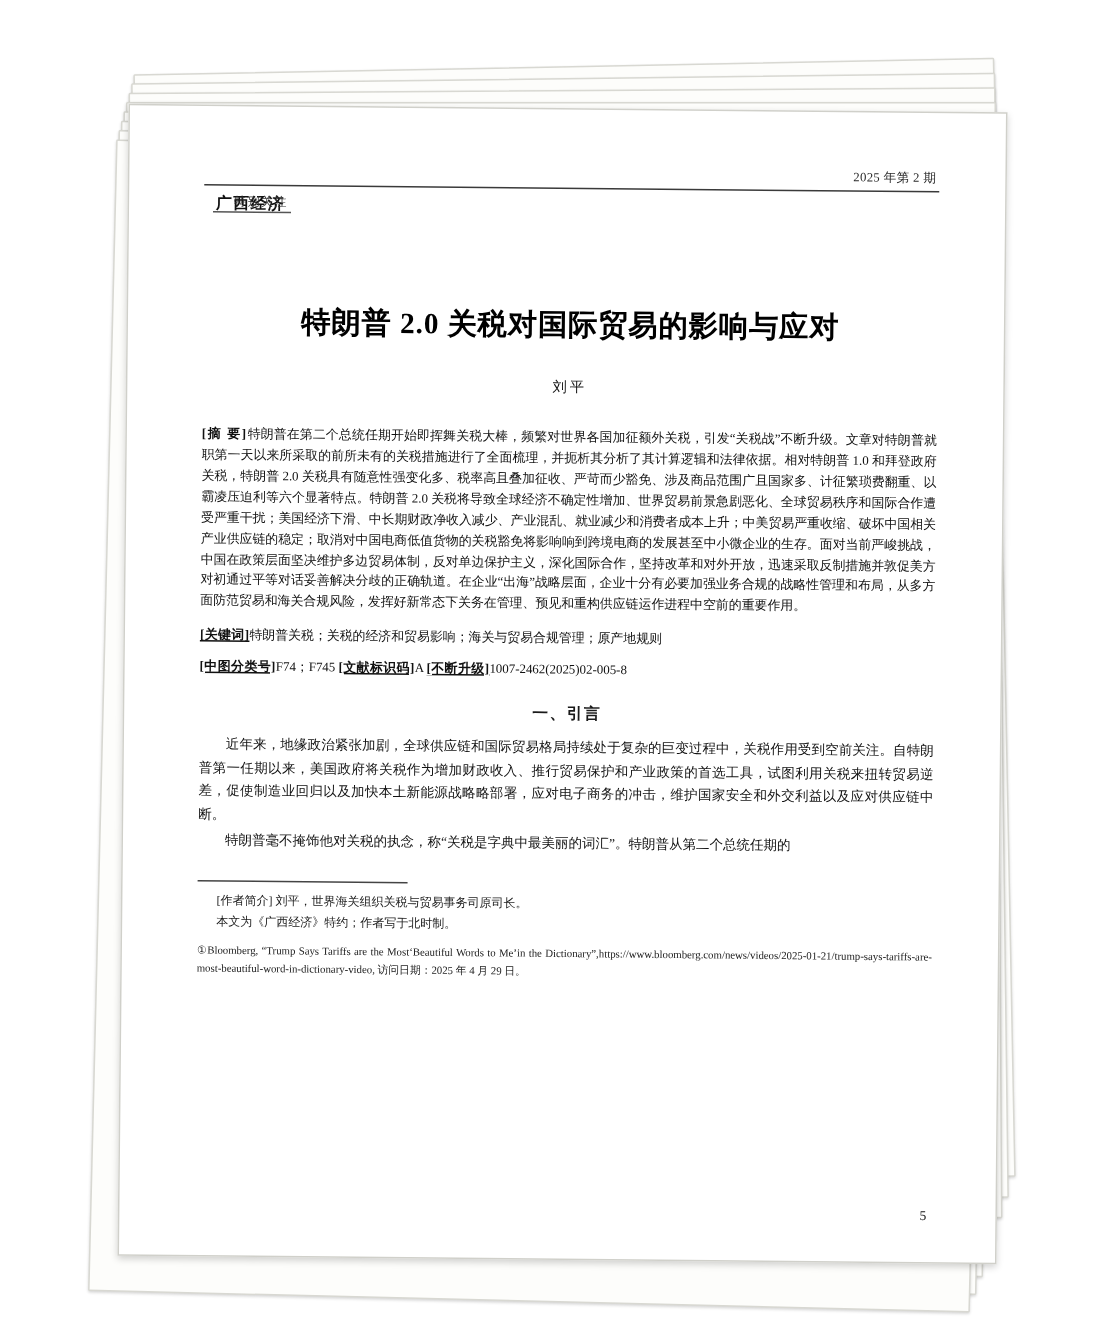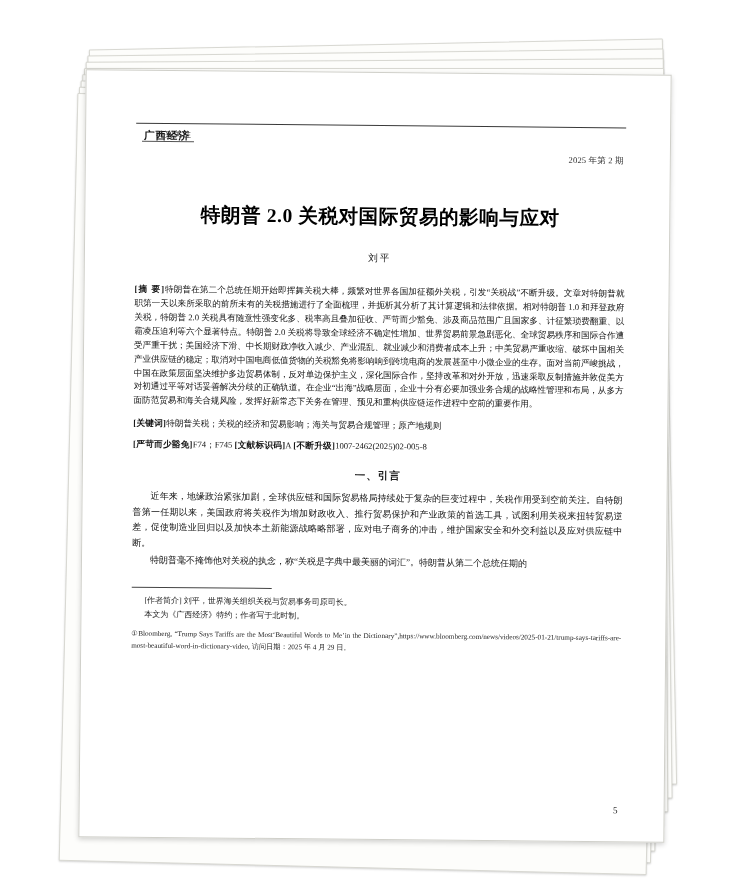--- a/index.html
+++ b/index.html
@@ -53,21 +53,20 @@
     height: 40px;
     margin-bottom: 4px;
   }
   .hdr-issue {
     position: absolute;
     right: 2px;
     top: 0px;
     font-size: 8.5px;
     color: #2a2a2a;
     letter-spacing: 0.2px;
-    margin-top: 42px;
   }
   .hdr-rule {
     position: absolute;
     left: 0; right: 0;
     top: 14px;
     border-top: 1px solid #3a3a3a;
   }
   .hdr-journal {
     position: absolute;
     left: 6px;
@@ -123,21 +122,21 @@
     font-weight: bold;
     letter-spacing: 1px;
   }
 
   .kv-line {
     margin-top: 7px;
     font-size: 8.6px;
     line-height: 1.6;
     color: #111;
   }
-  .kv-line b { letter-spacing: 0.3px; }
+  .kv-line b { letter-spacing: 0.3px; text-decoration: underline; }
 
   .sec-title {
     text-align: center;
     font-size: 10.5px;
     font-weight: bold;
     margin: 16px 0 8px 0;
     letter-spacing: 1px;
   }
 
   .body-p {
@@ -204,21 +203,21 @@
       </div>
 
       <h1 class="doc-title">特朗普 2.0 关税对国际贸易的影响与应对</h1>
       <div class="doc-author">刘平</div>
 
       <p class="abstract"><span class="lead">[摘  要]</span><span>特朗普在第二个总统任期开始即挥舞关税大棒，频繁对世界各国加征额外关税，引发“关税战”不断升级。文章对特朗普就职第一天以来所采取的前所未有的关税措施进行了全面梳理，并扼析其分析了其计算逻辑和法律依据。相对特朗普 1.0 和拜登政府关税，特朗普 2.0 关税具有随意性强变化多、税率高且叠加征收、严苛而少豁免、涉及商品范围广且国家多、计征繁琐费翻重、以霸凌压迫利等六个显著特点。特朗普 2.0 关税将导致全球经济不确定性增加、世界贸易前景急剧恶化、全球贸易秩序和国际合作遭受严重干扰；美国经济下滑、中长期财政净收入减少、产业混乱、就业减少和消费者成本上升；中美贸易严重收缩、破坏中国相关产业供应链的稳定；取消对中国电商低值货物的关税豁免将影响响到跨境电商的发展甚至中小微企业的生存。面对当前严峻挑战，中国在政策层面坚决维护多边贸易体制，反对单边保护主义，深化国际合作，坚持改革和对外开放，迅速采取反制措施并敦促美方对初通过平等对话妥善解决分歧的正确轨道。在企业“出海”战略层面，企业十分有必要加强业务合规的战略性管理和布局，从多方面防范贸易和海关合规风险，发挥好新常态下关务在管理、预见和重构供应链运作进程中空前的重要作用。</span></p>
 
       <div class="kv-line"><b>[关键词]</b><span>特朗普关税；关税的经济和贸易影响；海关与贸易合规管理；原产地规则</span></div>
 
       <div class="kv-line">
-        <b>[严苛而少豁免]</b><span>F74；F745</span>
+        <b>[中图分类号]</b><span>F74；F745</span>
         <b>[文献标识码]</b><span>A</span>
         <b>[不断升级]</b><span>1007-2462(2025)02-005-8</span>
       </div>
 
       <div class="sec-title">一、引言</div>
 
       <p class="body-p">近年来，地缘政治紧张加剧，全球供应链和国际贸易格局持续处于复杂的巨变过程中，关税作用受到空前关注。自特朗普第一任期以来，美国政府将关税作为增加财政收入、推行贸易保护和产业政策的首选工具，试图利用关税来扭转贸易逆差，促使制造业回归以及加快本土新能源战略略部署，应对电子商务的冲击，维护国家安全和外交利益以及应对供应链中断。</p>
       <p class="body-p"><span>特朗普毫不掩饰他对关税的执念，称“关税是字典中最美丽的词汇”。特朗普从第二个总统任期的</span></p>
 
       <div class="fn-rule"></div>

